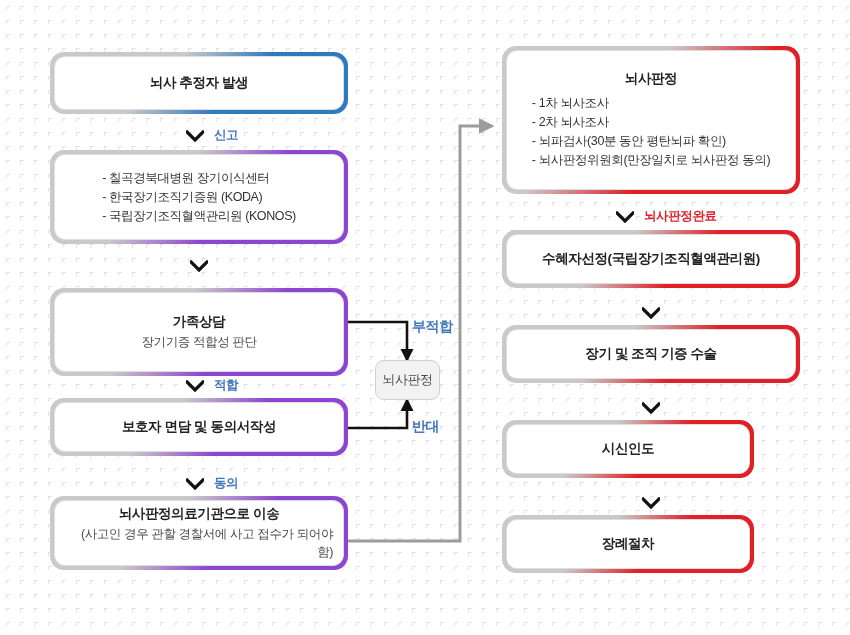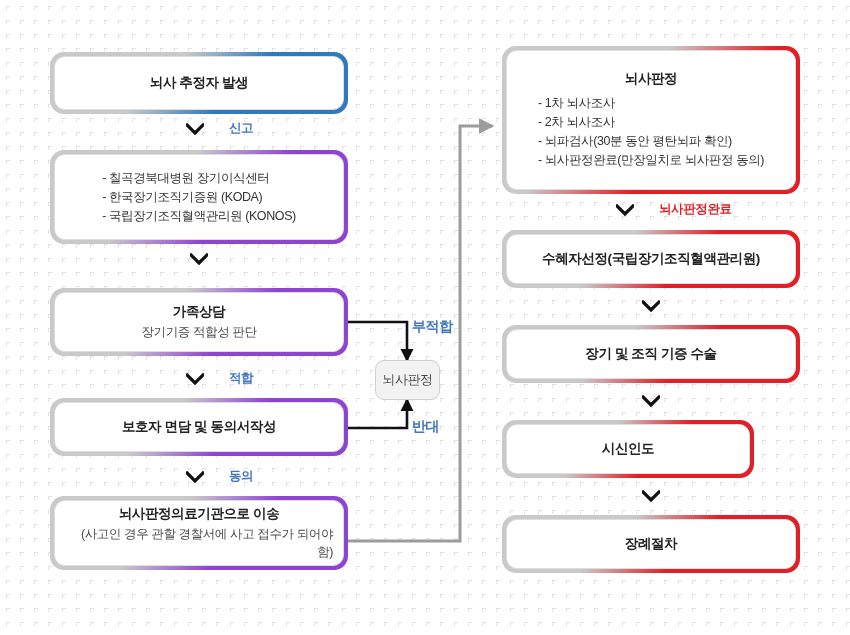--- a/index.html
+++ b/index.html
@@ -110,21 +110,22 @@
     letter-spacing: -0.4px;
     z-index: 3;
   }
 
   
   .chev {
     position: absolute;
     z-index: 3;
     display: flex;
     align-items: center;
-    gap: 25px;
+    gap: 10px;
+    margin-top: 7px;
   }
   .chev svg { display: block; }
   .chev-label {
     font-size: 12.5px;
     font-weight: bold;
     letter-spacing: -0.4px;
     white-space: nowrap;
   }
   .chev-label.blue { color: #4277bd; }
   .chev-label.red  { color: #e01f26; }
@@ -194,21 +195,21 @@
       </div>
     </div>
 
     <div class="chev" style="left:190px; top:253px;">
       <svg width="18" height="12" viewBox="0 0 18 12">
         <path d="M 1 2 L 9 10 L 17 2" fill="none" stroke="#111111" stroke-width="3.2" stroke-linecap="square"></path>
       </svg>
       <span class="chev-label blue"></span>
     </div>
 
-    <div class="node accent-purple" style="left:50px; top:288px; width:298px; height:68px;">
+    <div class="node accent-purple" style="left:50px; top:288px; width:298px; height:88px;">
       <div class="node-inner">
         <div class="node-title">가족상담</div>
         <div class="node-sub">장기기증 적합성 판단</div>
       </div>
     </div>
 
     <div class="chev" style="left:186px; top:370px;">
       <svg width="18" height="12" viewBox="0 0 18 12">
         <path d="M 1 2 L 9 10 L 17 2" fill="none" stroke="#111111" stroke-width="3.2" stroke-linecap="square"></path>
       </svg>
@@ -242,21 +243,21 @@
     <div class="edge-label" style="left:412px; top:318px;">부적합</div>
     <div class="edge-label" style="left:412px; top:418px;">반대</div>
 
     <div class="node accent-red" style="left:502px; top:46px; width:298px; height:148px;">
       <div class="node-inner">
         <div class="node-title" style="margin-bottom:6px;">뇌사판정</div>
         <div class="node-list">
           <div class="li">- 1차 뇌사조사</div>
           <div class="li">- 2차 뇌사조사</div>
           <div class="li">- 뇌파검사(30분 동안 평탄뇌파 확인)</div>
-          <div class="li">- 뇌사판정완료(만장일치로 뇌사판정 동의)</div>
+          <div class="li">- 뇌사판정위원회(만장일치로 뇌사판정 동의)</div>
         </div>
       </div>
     </div>
 
     <div class="chev" style="left:616px; top:201px;">
       <svg width="18" height="12" viewBox="0 0 18 12">
         <path d="M 1 2 L 9 10 L 17 2" fill="none" stroke="#111111" stroke-width="3.2" stroke-linecap="square"></path>
       </svg>
       <span class="chev-label red">뇌사판정완료</span>
     </div>
@@ -293,20 +294,20 @@
       </div>
     </div>
 
     <div class="chev" style="left:642px; top:490px;">
       <svg width="18" height="12" viewBox="0 0 18 12">
         <path d="M 1 2 L 9 10 L 17 2" fill="none" stroke="#111111" stroke-width="3.2" stroke-linecap="square"></path>
       </svg>
       <span class="chev-label red"></span>
     </div>
 
-    <div class="node accent-red" style="left:502px; top:515px; width:298px; height:58px;">
+    <div class="node accent-red" style="left:502px; top:515px; width:252px; height:58px;">
       <div class="node-inner">
         <div class="node-title">장례절차</div>
       </div>
     </div>
 
   </div>
 </div>
 
 </body></html>

